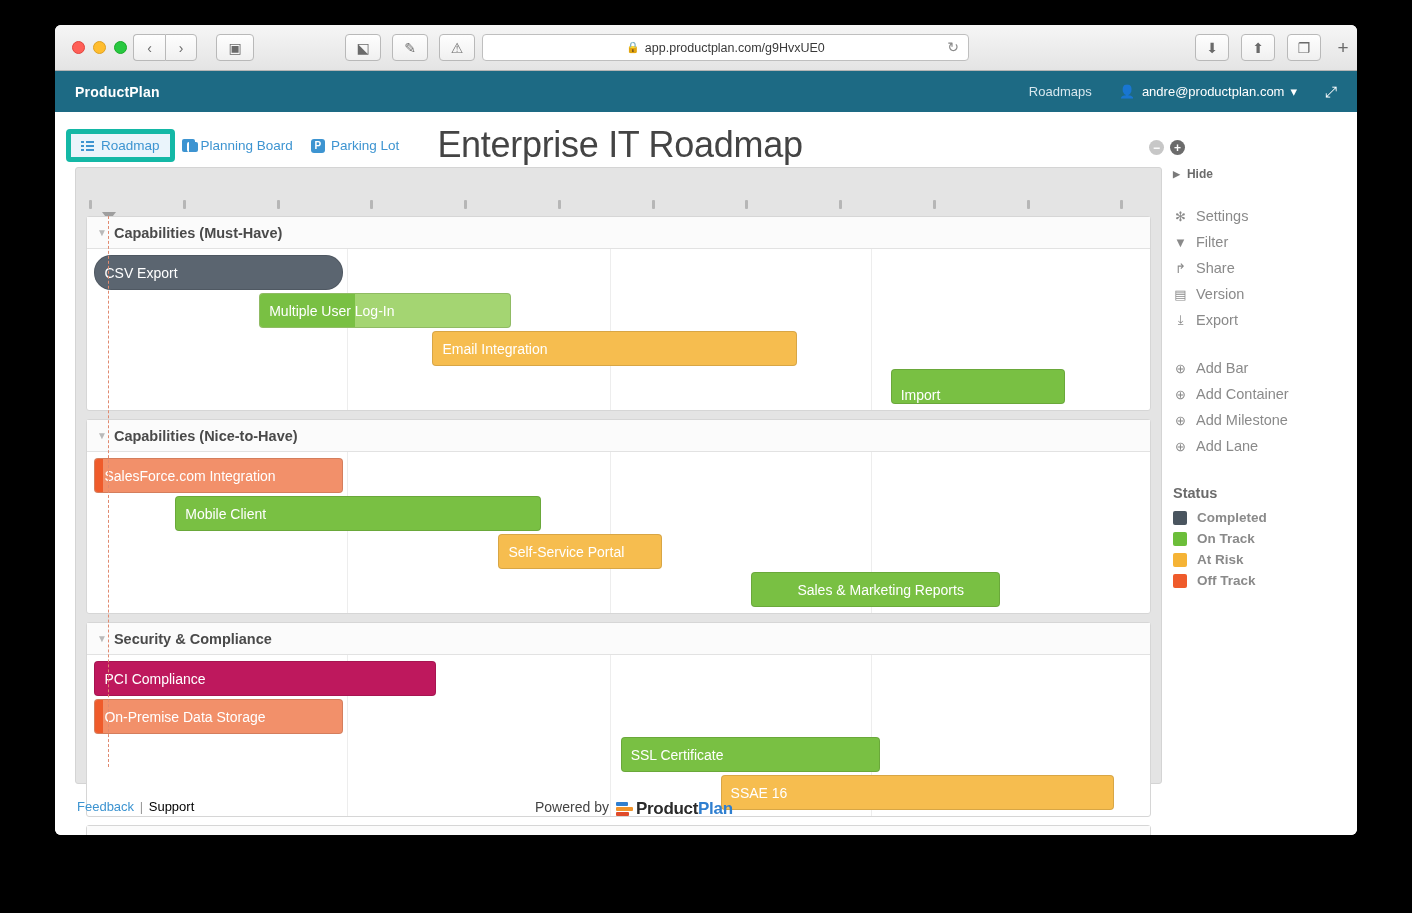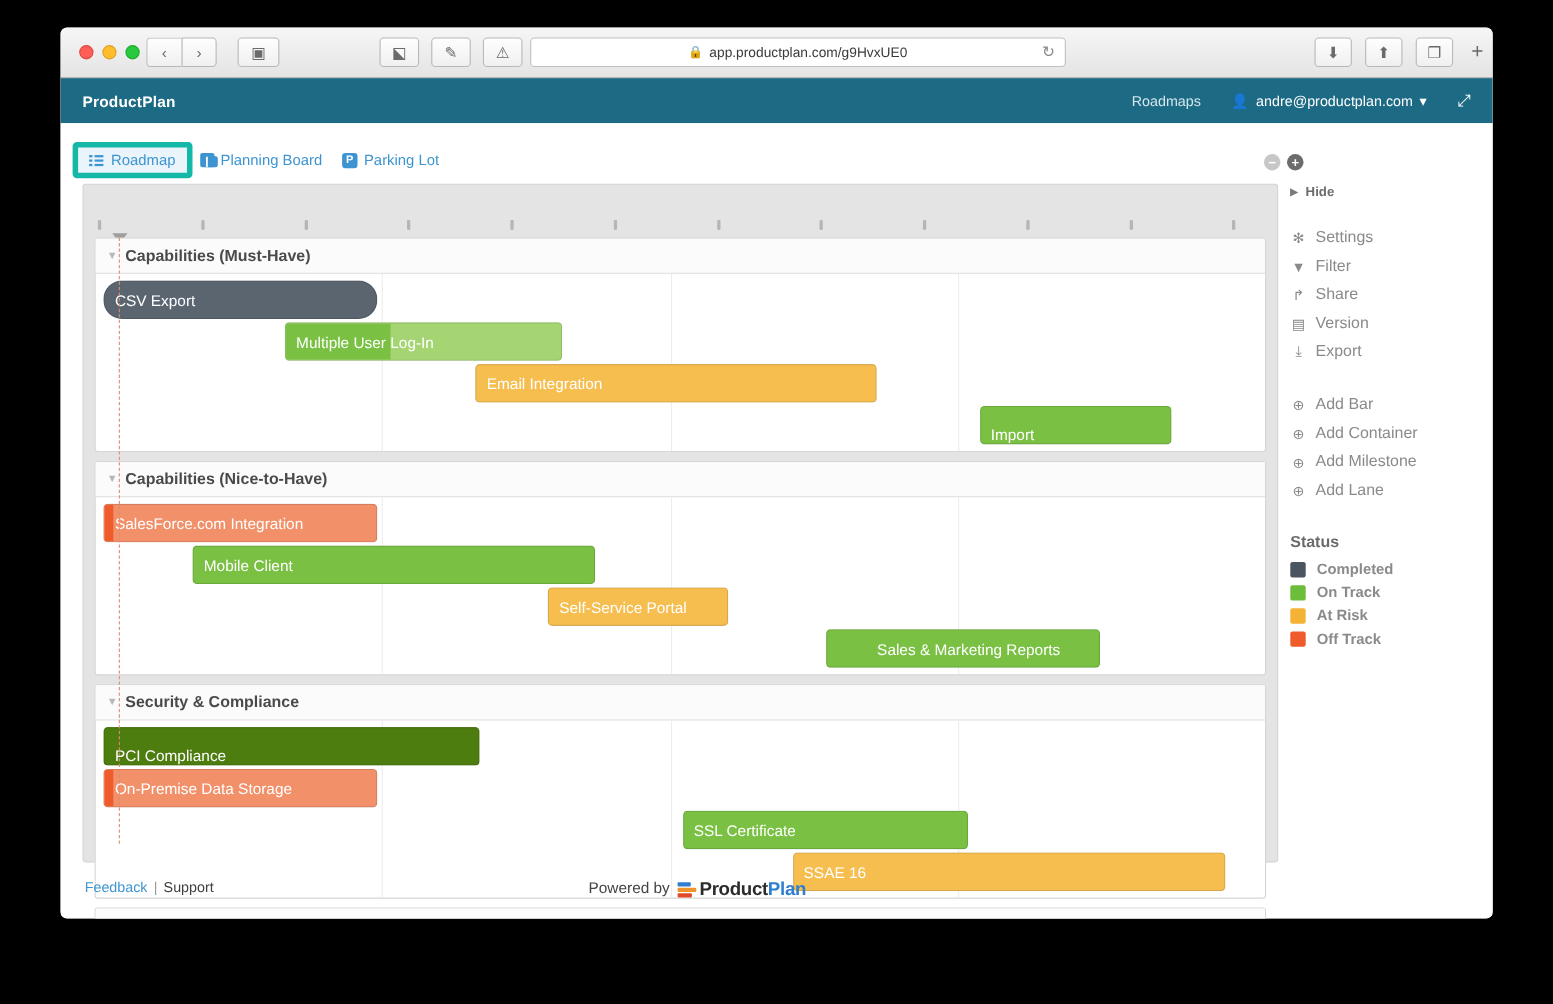--- a/index.html
+++ b/index.html
@@ -225,20 +225,21 @@
           <div class="tab">
             <span class="tabicon ic-board"></span>
             <span>Planning Board</span>
           </div>
           <div class="tab">
             <span class="tabicon ic-park">P</span>
             <span>Parking Lot</span>
           </div>
         </div>
 
+      <h1 class="title">Enterprise IT Roadmap</h1>
 
       <div class="zoomctl">
         <div class="zbtn zout">−</div>
         <div class="zbtn zin">+</div>
       </div>
 
       <div class="canvas">
         <div class="timeline" id="timeline">
           <div class="todaymarker"></div>
         <div class="tick" style="left: 1.2%;"></div>
@@ -323,21 +324,21 @@
             <div class="lane">
               <div class="lane-header">
                 <span class="caret">▼</span>
                 <span class="lane-title">Security &amp; Compliance</span>
               </div>
               <div class="lane-body">
                 <div class="gridline" style="left: 24.5%;"></div>
                 <div class="gridline" style="left: 49.2%;"></div>
                 <div class="gridline" style="left: 73.8%;"></div>
                 <div class="row">
-                  <div class="bar" style="left: 0.7%; width: 32.1%; background: #4d7c0f; align-items: flex-end;">
+                  <div class="bar" style="left: 0.7%; width: 32.1%; background: #be185d;">
                     <span class="label">PCI Compliance</span>
                   </div>
                 </div>
                 <div class="row">
                   <div class="bar" style="left: 0.7%; width: 23.4%; background: rgb(242, 144, 106);">
                     <div class="prog" style="width: 3%; background: rgb(239, 91, 43);"></div>
                     <span class="label">On-Premise Data Storage</span>
                   </div>
                 </div>
                 <div class="row">
@@ -424,21 +425,21 @@
               <span class="swatch" style="background: rgb(239, 91, 43);"></span>
               <span>Off Track</span>
             </div>
           </div>
       </div>
 
       <div class="footer">
         <div class="flinks">
           <a href="#" style="color:#3d94d1;text-decoration:none">Feedback</a>
           <span>|</span>
-          <a href="#" style="color:#404040;text-decoration:none">Support</a>
+          <a href="#" style="color:#000000;text-decoration:none">Support</a>
         </div>
         <div class="powered">
           <span>Powered by</span>
           <span class="pp-logo">
             <span class="pp-mark">
                 <i></i>
                 <i></i>
                 <i></i>
               </span>
             <span class="pp-name"><b>Product</b><em>Plan</em></span>

